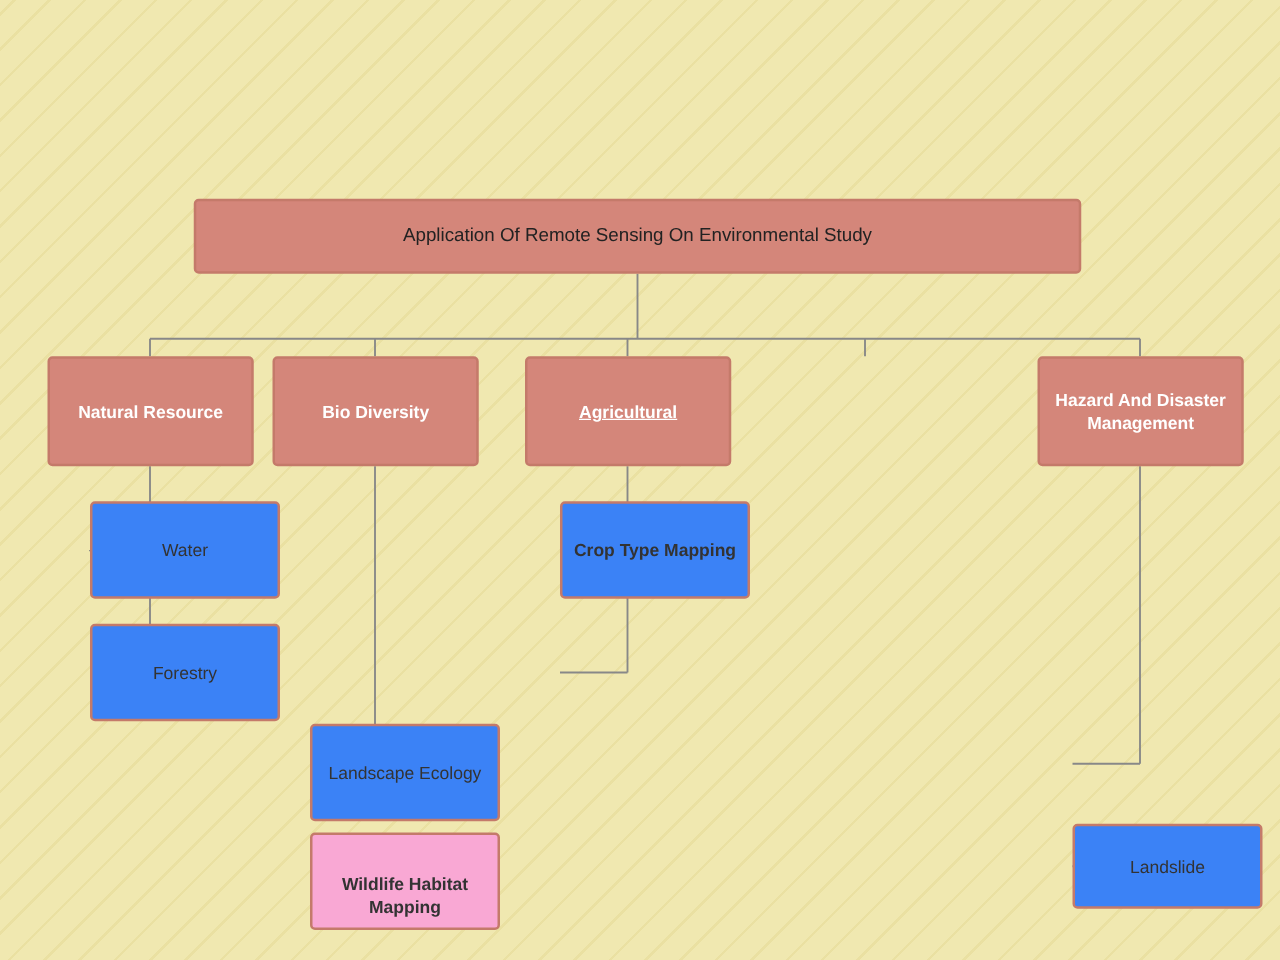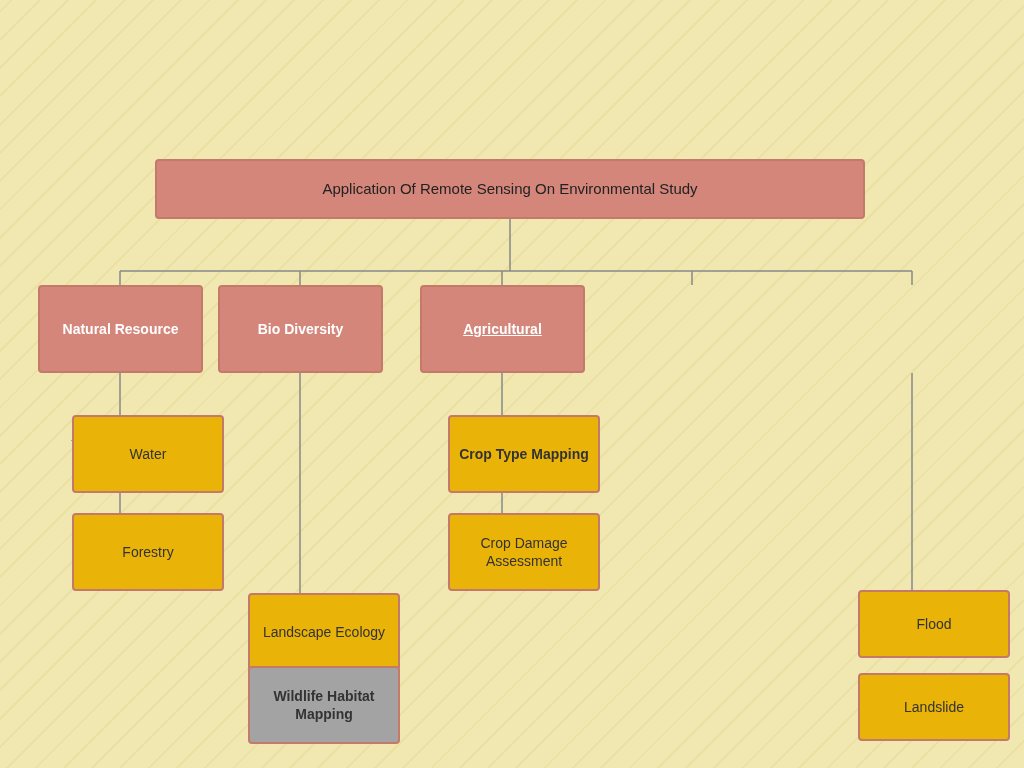--- a/index.html
+++ b/index.html
@@ -47,29 +47,29 @@
       font-size: 15px;
     }
 
     .box-level1 {
       background: #d4867a;
       color: #fff;
       font-weight: bold;
     }
 
     .box-level2 {
-      background: #eab308;
+      background: #3b82f6;
       color: #333;
-      margin-top: 14px;
     }
 
     .box-level2-bold {
-      background: #a3a3a3;
+      background: #f9a8d4;
       color: #333;
       font-weight: bold;
+      align-items: flex-end;
     }
 
     
     .connectors {
       position: absolute;
       top: 0; left: 0;
       width: 1024px;
       height: 768px;
       pointer-events: none;
     }
@@ -133,20 +133,23 @@
 
   <div class="box box-level1" style="left:218px; top:274px; width:165px; height:88px;text-align:center;">
     <span>Bio Diversity</span>
   </div>
 
   <div class="box box-level1" style="left:420px; top:274px; width:165px; height:88px;text-decoration:underline;">
     <span>Agricultural</span>
   </div>
 
 
+  <div class="box box-level1" style="left:830px; top:274px; width:165px; height:88px;">
+    <span>Hazard And Disaster Management</span>
+  </div>
 
   <div class="box box-level2" style="left:72px; top:390px; width:152px; height:78px;">
     <span>Water</span>
   </div>
 
   <div class="box box-level2" style="left:72px; top:488px; width:152px; height:78px;text-align:right;">
     <span>Forestry</span>
   </div>
 
   <div class="box box-level2" style="left:248px; top:568px; width:152px; height:78px;">
@@ -154,25 +157,19 @@
   </div>
 
   <div class="box box-level2-bold" style="left:248px; top:655px; width:152px; height:78px;">
     <span>Wildlife Habitat Mapping</span>
   </div>
 
   <div class="box box-level2" style="left:448px; top:390px; width:152px; height:78px;font-weight:bold;">
     <span>Crop Type Mapping</span>
   </div>
 
-  <div class="box box-level2" style="left:448px; top:488px; width:152px; height:78px;">
-    <span>Crop Damage Assessment</span>
-  </div>
 
-  <div class="box box-level2" style="left:858px; top:565px; width:152px; height:68px;">
-    <span>Flood</span>
-  </div>
 
   <div class="box box-level2" style="left:858px; top:648px; width:152px; height:68px;">
     <span>Landslide</span>
   </div>
 
 </div>
 
 </body></html>

